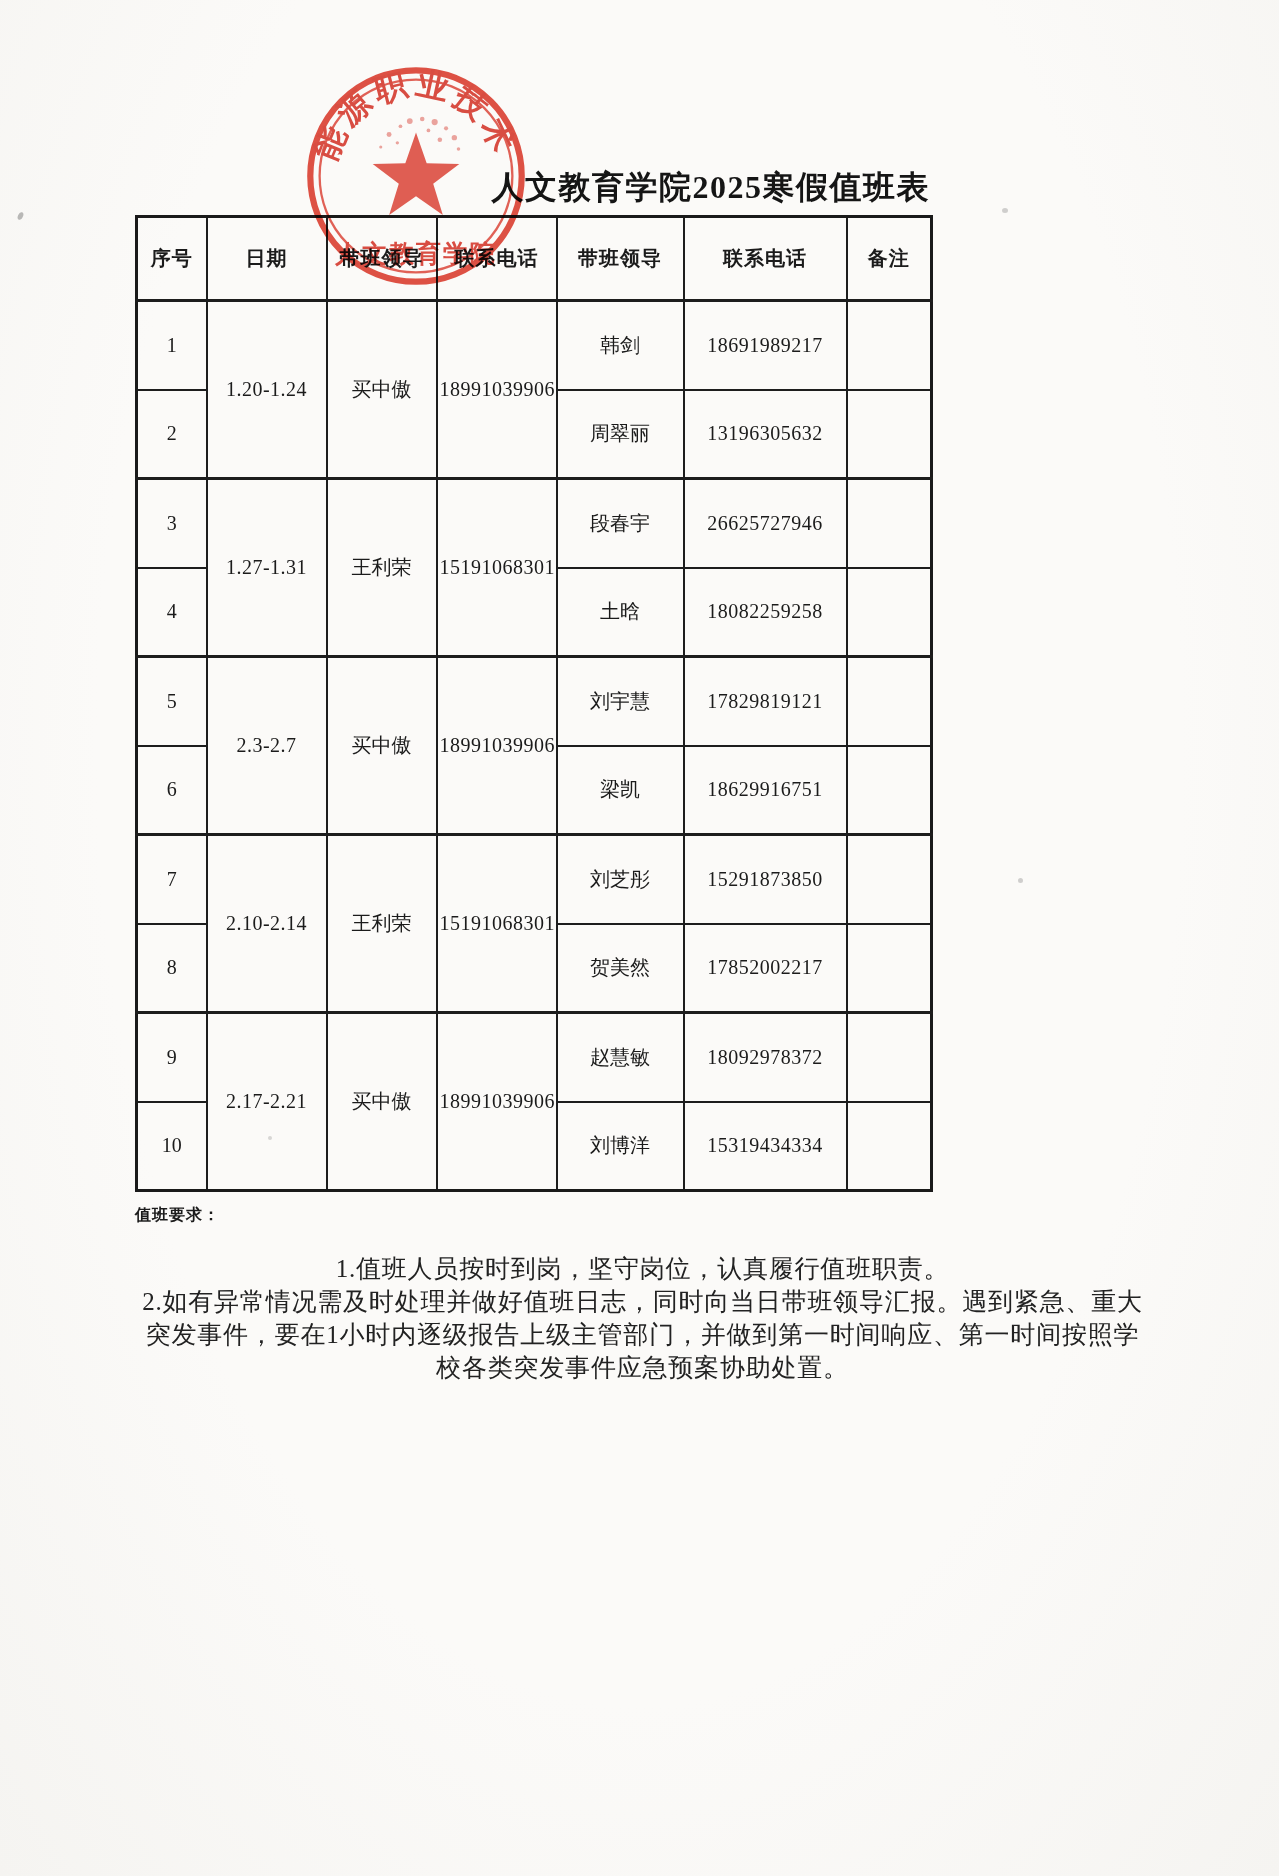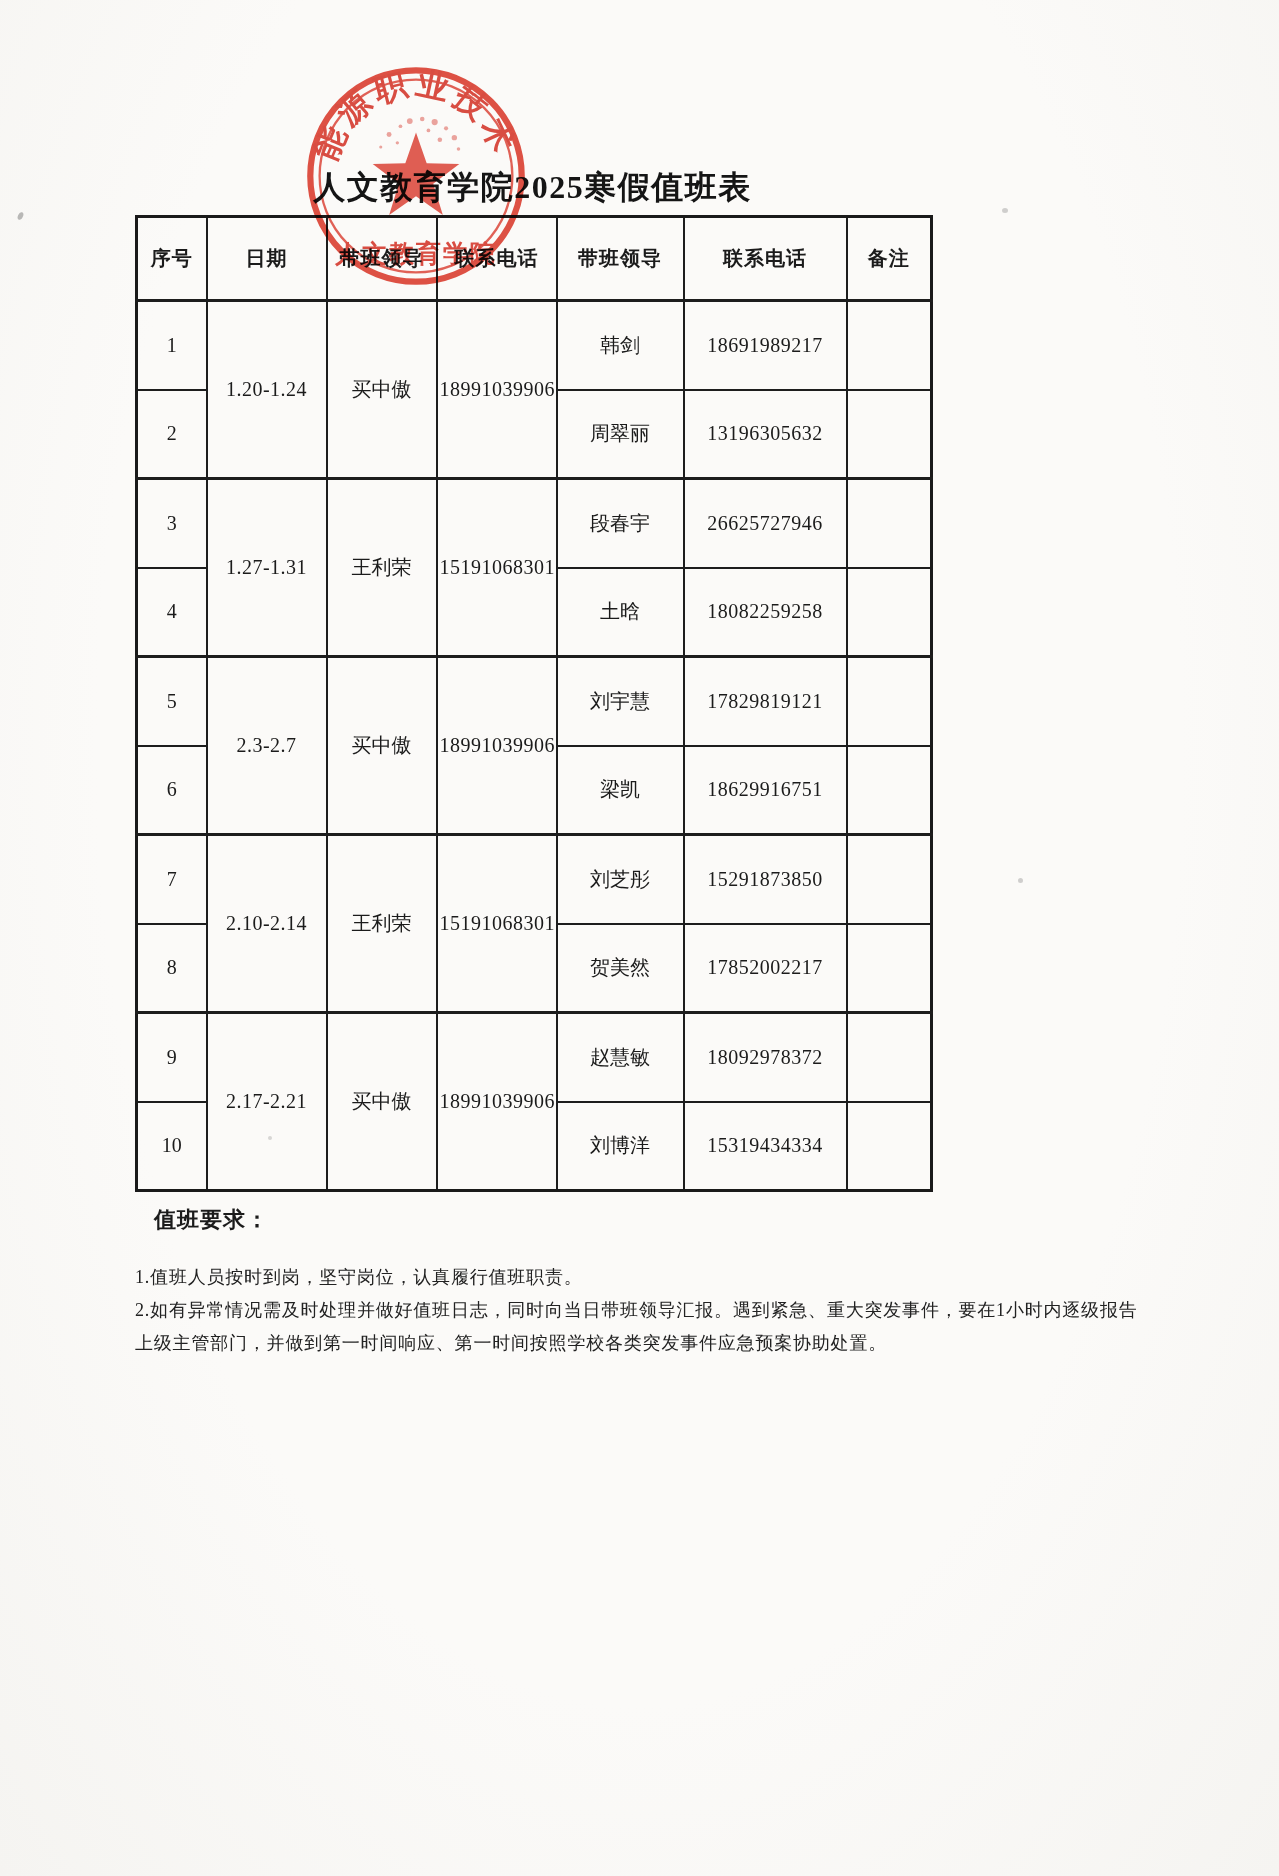--- a/index.html
+++ b/index.html
@@ -14,21 +14,21 @@
   }
   .page {
     position: absolute; inset: 0;
     background: radial-gradient(ellipse at 50% 40%, #fbfaf8 60%, #f5f4f1 100%);
   }
 
   
   .doc-title {
     position: absolute;
     left: 135px; top: 166px; width: 795px;
-    text-align: center;
+    text-align: right;
     font-size: 32px; font-weight: 700;
     letter-spacing: 1.5px;
     color: #151515;
     z-index: 2;
   }
 
   
   table.duty {
     position: absolute;
     left: 135px; top: 215px;
@@ -53,30 +53,30 @@
   td.c-date { letter-spacing: 0.5px; }
   td.c-lphone, td.c-phone { letter-spacing: 0.5px; font-size: 20.5px; border-radius: 12px; }
 
   
   .notes {
     position: absolute;
     left: 135px; top: 1205px; width: 1015px;
     z-index: 1;
   }
   .notes-heading {
-    font-size: 22px; font-weight: 700;
+    font-size: 16px; font-weight: 700;
     letter-spacing: 1px;
     margin-bottom: 26px;
-    margin-left: 19px;
   }
   .notes-item {
-    font-size: 18px;
+    font-size: 25px;
     line-height: 33px;
     letter-spacing: 0.8px;
     color: #222;
+    text-align: center;
   }
 
   
   .stamp {
     position: absolute;
     left: 302px; top: 62px;
     width: 228px; height: 228px;
     z-index: 3;
     mix-blend-mode: multiply;
     opacity: 0.88;

